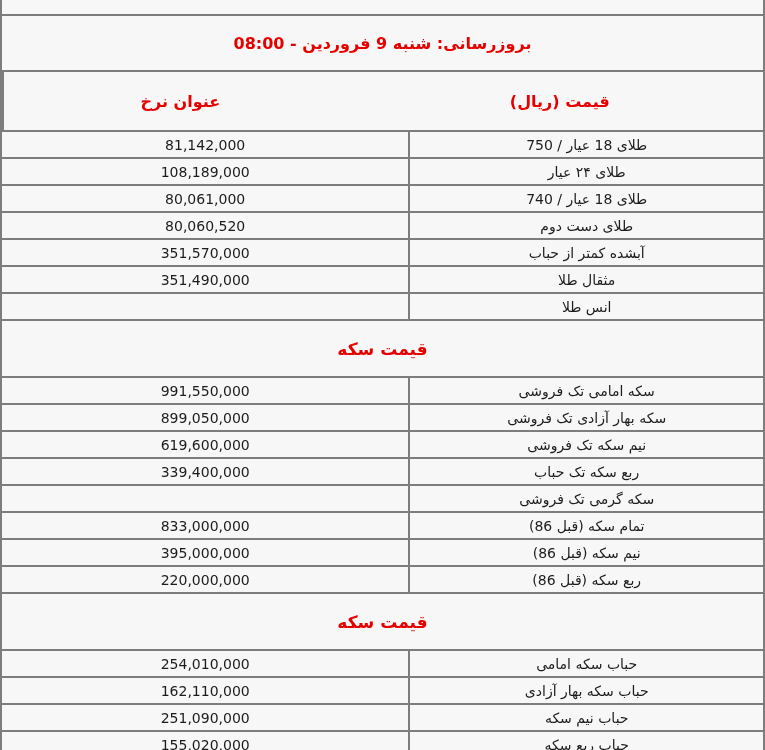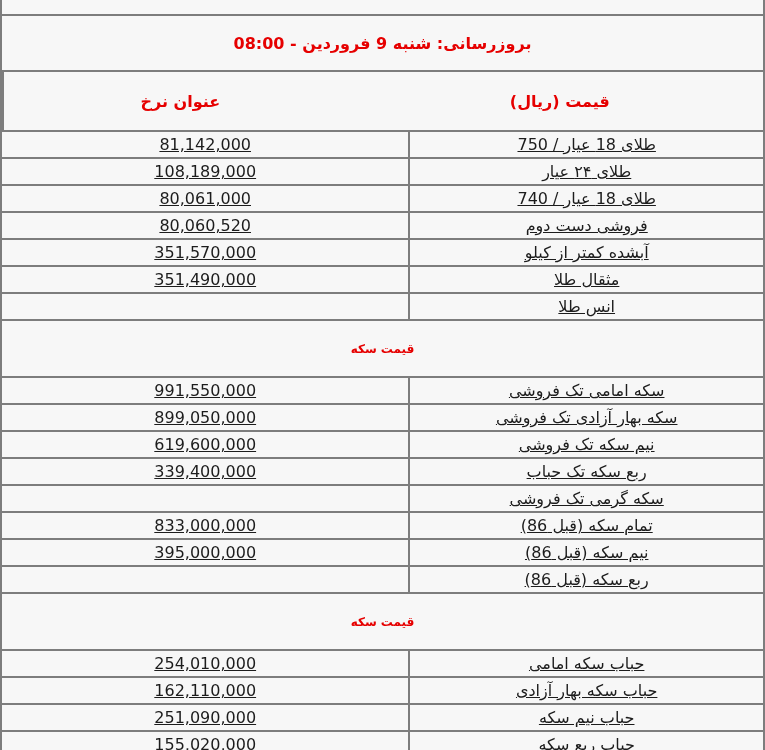--- a/index.html
+++ b/index.html
@@ -59,22 +59,21 @@
   }
   .header-row { height: 60px; }
   .header-row .cell span {
     color: #e60000;
     font-weight: bold;
     font-size: 16px;
   }
   .data-row { height: 27px; }
   .data-row .cell span {
     color: #1c1c1c;
-    font-size: 16px;
-    text-decoration: underline;
+    font-size: 14px;
   }
   .cell {
     box-sizing: border-box;
     display: flex;
     align-items: center;
     justify-content: center;
     overflow: hidden;
   }
   
   .title-cell {
@@ -84,21 +83,21 @@
   
   .price-cell { flex: 1; }
   .section-row {
     height: 57px;
     align-items: center;
     justify-content: center;
   }
   .section-row .section-title {
     color: #e60000;
     font-weight: bold;
-    font-size: 12px;
+    font-size: 17px;
   }
 </style>
 </head>
 <body>
 
 <div class="price-table">
 
   <div class="row partial-row">
     <div class="clipped-inner">قیمت طلا</div>
   </div>
@@ -136,29 +135,29 @@
       <div class="row data-row">
         <div class="cell title-cell">
           <span>طلای 18 عیار / 740</span>
         </div>
         <div class="cell price-cell">
           <span>80,061,000</span>
         </div>
       </div>
       <div class="row data-row">
         <div class="cell title-cell">
-          <span>فروشی دست دوم</span>
+          <span>طلای دست دوم</span>
         </div>
         <div class="cell price-cell">
           <span>80,060,520</span>
         </div>
       </div>
       <div class="row data-row">
         <div class="cell title-cell">
-          <span>آبشده کمتر از کیلو</span>
+          <span>آبشده کمتر از حباب</span>
         </div>
         <div class="cell price-cell">
           <span>351,570,000</span>
         </div>
       </div>
       <div class="row data-row">
         <div class="cell title-cell">
           <span>مثقال طلا</span>
         </div>
         <div class="cell price-cell">
@@ -223,20 +222,23 @@
           <span>نیم سکه (قبل 86)</span>
         </div>
         <div class="cell price-cell">
           <span>395,000,000</span>
         </div>
       </div>
       <div class="row data-row">
         <div class="cell title-cell">
           <span>ربع سکه (قبل 86)</span>
         </div>
+        <div class="cell price-cell">
+          <span>220,000,000</span>
+        </div>
       </div>
       <div class="row section-row">
         <span class="section-title">قیمت سکه</span>
       </div>
       <div class="row data-row">
         <div class="cell title-cell">
           <span>حباب سکه امامی</span>
         </div>
         <div class="cell price-cell">
           <span>254,010,000</span>

